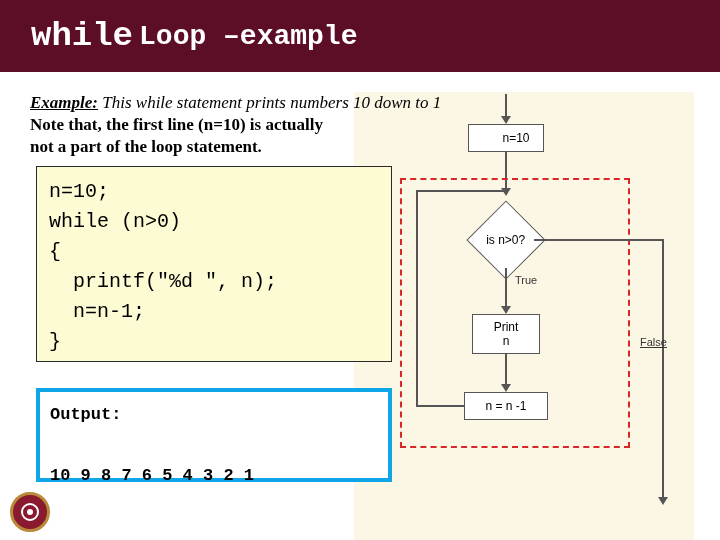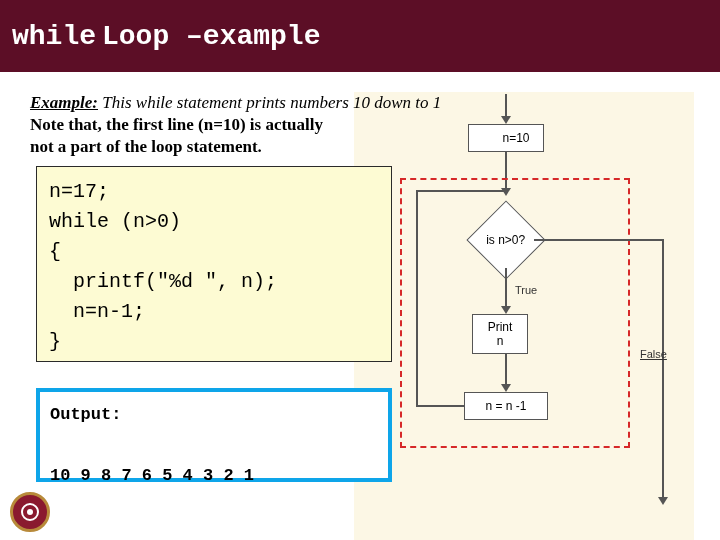--- a/index.html
+++ b/index.html
@@ -1,18 +1,18 @@
 <!DOCTYPE html>
 <html><head>
 <meta charset="utf-8">
 <style>
   * { box-sizing: border-box; margin: 0; padding: 0; }
   body { width: 720px; height: 540px; font-family: Georgia, 'Times New Roman', serif; overflow: hidden; background: #fff; position: relative; }
   .header { background: #5c0e26; color: #fff; height: 72px; display: flex; align-items: center; padding-left: 12px; }
-  .header .code { font-family: 'Courier New', monospace; font-size: 28px; font-weight: bold; }
+  .header .code { font-family: 'Courier New', monospace; font-size: 34px; font-weight: bold; margin-left: 19px; }
   .header .rest { font-family: Liberation Mono, monospace; font-size: 28px; font-weight: bold; margin-left: 6px; }
   .content { position: absolute; top: 72px; left: 0; right: 0; bottom: 0; }
   .chart-bg { position: absolute; top: 20px; left: 354px; width: 340px; height: 448px; background: #fcf7e5; }
   .intro { position: absolute; top: 20px; left: 30px; width: 540px; font-family: Liberation Serif, serif; font-size: 17px; font-weight: bold; line-height: 1.3; }
   .intro .ex-label { text-decoration: underline; font-style: italic; }
   .intro .ex-text { font-style: italic; font-weight: normal; }
   .code-box { position: absolute; top: 94px; left: 36px; width: 356px; height: 196px; background: #fdfbd3; border: 1px solid #2a2a2a; padding: 10px 12px; font-family: 'Courier New', monospace; font-size: 20px; line-height: 1.5; white-space: pre; }
   .output-box { position: absolute; top: 316px; left: 36px; width: 356px; height: 94px; background: #fff; border: 4px solid #0ea5e9; padding: 8px 10px; font-family: 'Courier New', monospace; font-size: 17px; font-weight: bold; line-height: 1.8; white-space: pre; }
   .logo { position: absolute; bottom: 8px; left: 10px; width: 40px; height: 40px; border-radius: 50%; background: #8a1a2f; border: 3px solid #b88a3a; display: flex; align-items: center; justify-content: center; }
   .logo-inner { width: 18px; height: 18px; border: 2px solid #fff; border-radius: 50%; position: relative; }
@@ -39,21 +39,21 @@
 <div class="content">
 
   <div class="chart-bg"></div>
 
   <div class="intro">
     <span class="ex-label">Example:</span><span class="ex-text"> This while statement prints numbers 10 down to 1</span><br>
     <span>Note that, the first line (n=10) is  actually</span><br>
     <span> not a part of the loop statement.</span>
   </div>
 
-  <div class="code-box"><span>n=17;</span>
+  <div class="code-box"><span>n=10;</span>
 <span>while (n&gt;0)</span>
 <span>{</span>
 <span>  printf("%d ", n);</span>
 <span>  n=n-1;</span>
 <span>}</span></div>
 
   <div class="output-box"><span>Output:</span>
 
 <span>10 9 8 7 6 5 4 3 2 1</span></div>
 
@@ -73,35 +73,35 @@
     <div class="arrow" style="left:141px; top:94px;"></div>
 
     <div class="dashed-box" style="left:40px; top:84px; width:230px; height:270px;"></div>
 
     <div class="node diamond" style="left:118px; top:118px; width:56px; height:56px;">
         <span>is n&gt;0?</span>
       </div>
 
     <div class="line" style="left:145px; top:174px; width:2px; height:40px;"></div>
     <div class="arrow" style="left:141px; top:212px;"></div>
-    <div class="lbl" style="left:155px; top:190px;">True</div>
+    <div class="lbl" style="left:155px; top:180px;">True</div>
 
-    <div class="node" style="left:112px; top:220px; width:56px; height:40px; white-space:pre-line;"><span>Print
+    <div class="node" style="left:112px; top:220px; width:68px; height:40px; white-space:pre-line;"><span>Print
 n</span></div>
     <div class="line" style="left:145px; top:260px; width:2px; height:32px;"></div>
     <div class="arrow" style="left:141px; top:290px;"></div>
 
     <div class="node" style="left:104px; top:298px; width:84px; height:28px;">
         <span>n = n -1</span>
       </div>
 
     <div class="line" style="left:103px; top:311px; width:2px; height:0;"></div>
     <div class="line" style="left:56px; top:311px; width:48px; height:2px;"></div>
     <div class="line" style="left:56px; top:96px; width:2px; height:217px;"></div>
     <div class="line" style="left:56px; top:96px; width:89px; height:2px;"></div>
 
     <div class="line" style="left:174px; top:145px; width:130px; height:2px;"></div>
     <div class="line" style="left:302px; top:145px; width:2px; height:260px;"></div>
     <div class="arrow" style="left:298px; top:403px;"></div>
-    <div class="lbl" style="left:280px; top:254px;text-decoration:underline;">False</div>
+    <div class="lbl" style="left:280px; top:242px;text-decoration:underline;">False</div>
   </div>
 
 </div>
 
 </body></html>

